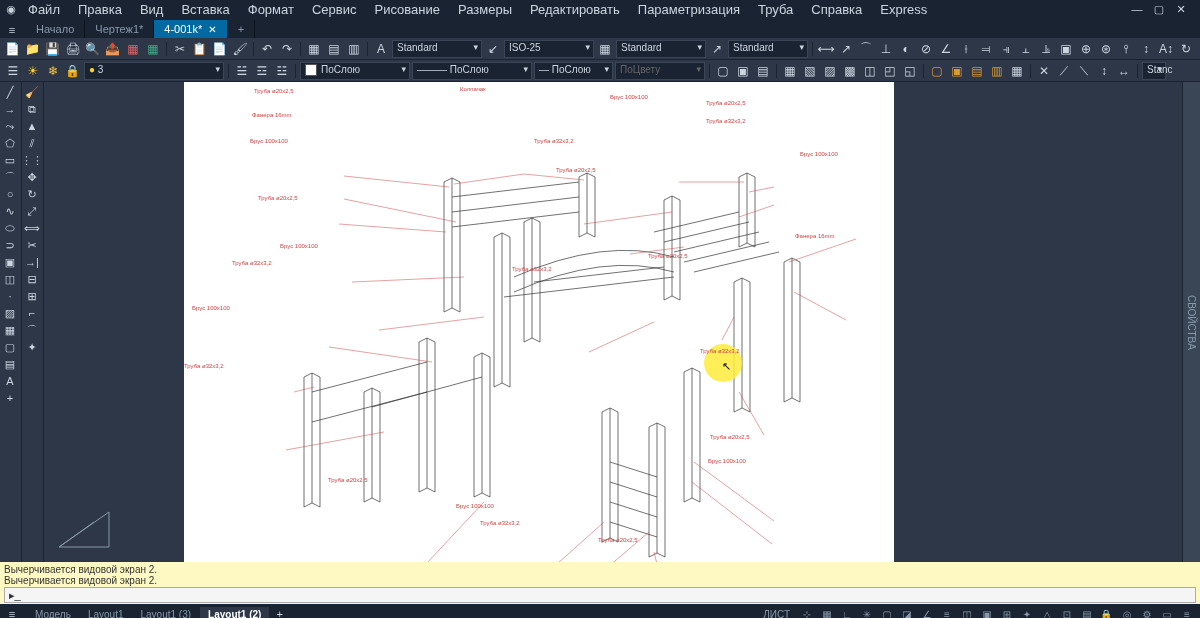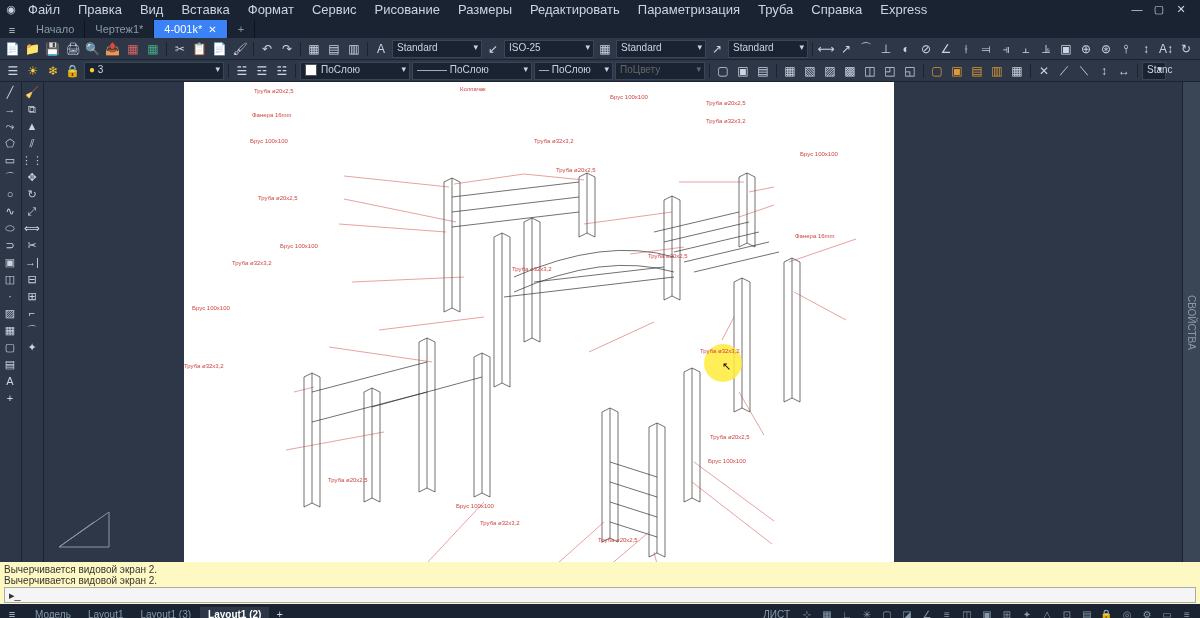--- a/index.html
+++ b/index.html
@@ -9,21 +9,21 @@
 .menubar { height: 18px; background: #1a2332; display: flex; align-items: center; padding: 0 4px; gap: 2px; }
 .menubar-icon { width: 14px; height: 14px; display: flex; align-items: center; justify-content: center; }
 .menu-item { padding: 2px 8px; cursor: pointer; font-size: 13px; color: #cbd5e0; }
 .window-controls { margin-left: auto; display: flex; gap: 8px; padding-right: 8px; }
 .win-btn { width: 14px; height: 14px; cursor: pointer; display: flex; align-items: center; justify-content: center; color: #cbd5e0; }
 
 
 .tabbar { height: 20px; background: #1a2332; display: flex; align-items: flex-end; padding-left: 4px; }
 .tab-icon { width: 16px; height: 16px; margin-right: 6px; display: flex; align-items: center; justify-content: center; }
 .tab { padding: 3px 10px; background: #1a2332; border-right: 1px solid #0d1420; font-size: 11px; color: #8899aa; cursor: pointer; display: flex; align-items: flex-end; gap: 4px; }
-.tab.active { background: #3b82f6; color: #fff; }
+.tab.active { background: #0369a1; color: #fff; }
 .tab-close { font-size: 10px; margin-left: 2px; }
 
 
 .toolbar { background: #2d3748; border-bottom: 1px solid #1a2332; display: flex; align-items: center; padding: 2px 4px; gap: 2px; height: 22px; }
 .tb-btn { width: 18px; height: 18px; display: flex; align-items: center; justify-content: center; cursor: pointer; font-size: 12px; }
 .tb-sep { width: 1px; height: 14px; background: #1a2332; margin: 0 2px; }
 .tb-select { background: #1a2332; border: 1px solid #3a4556; color: #cbd5e0; font-size: 10px; padding: 1px 18px 1px 4px; height: 18px; position: relative; cursor: pointer; }
 .tb-select::after { content: '▾'; position: absolute; right: 3px; top: 1px; font-size: 9px; }
 .color-swatch { width: 12px; height: 12px; border: 1px solid #555; display: inline-block; vertical-align: middle; margin-right: 4px; }
 

